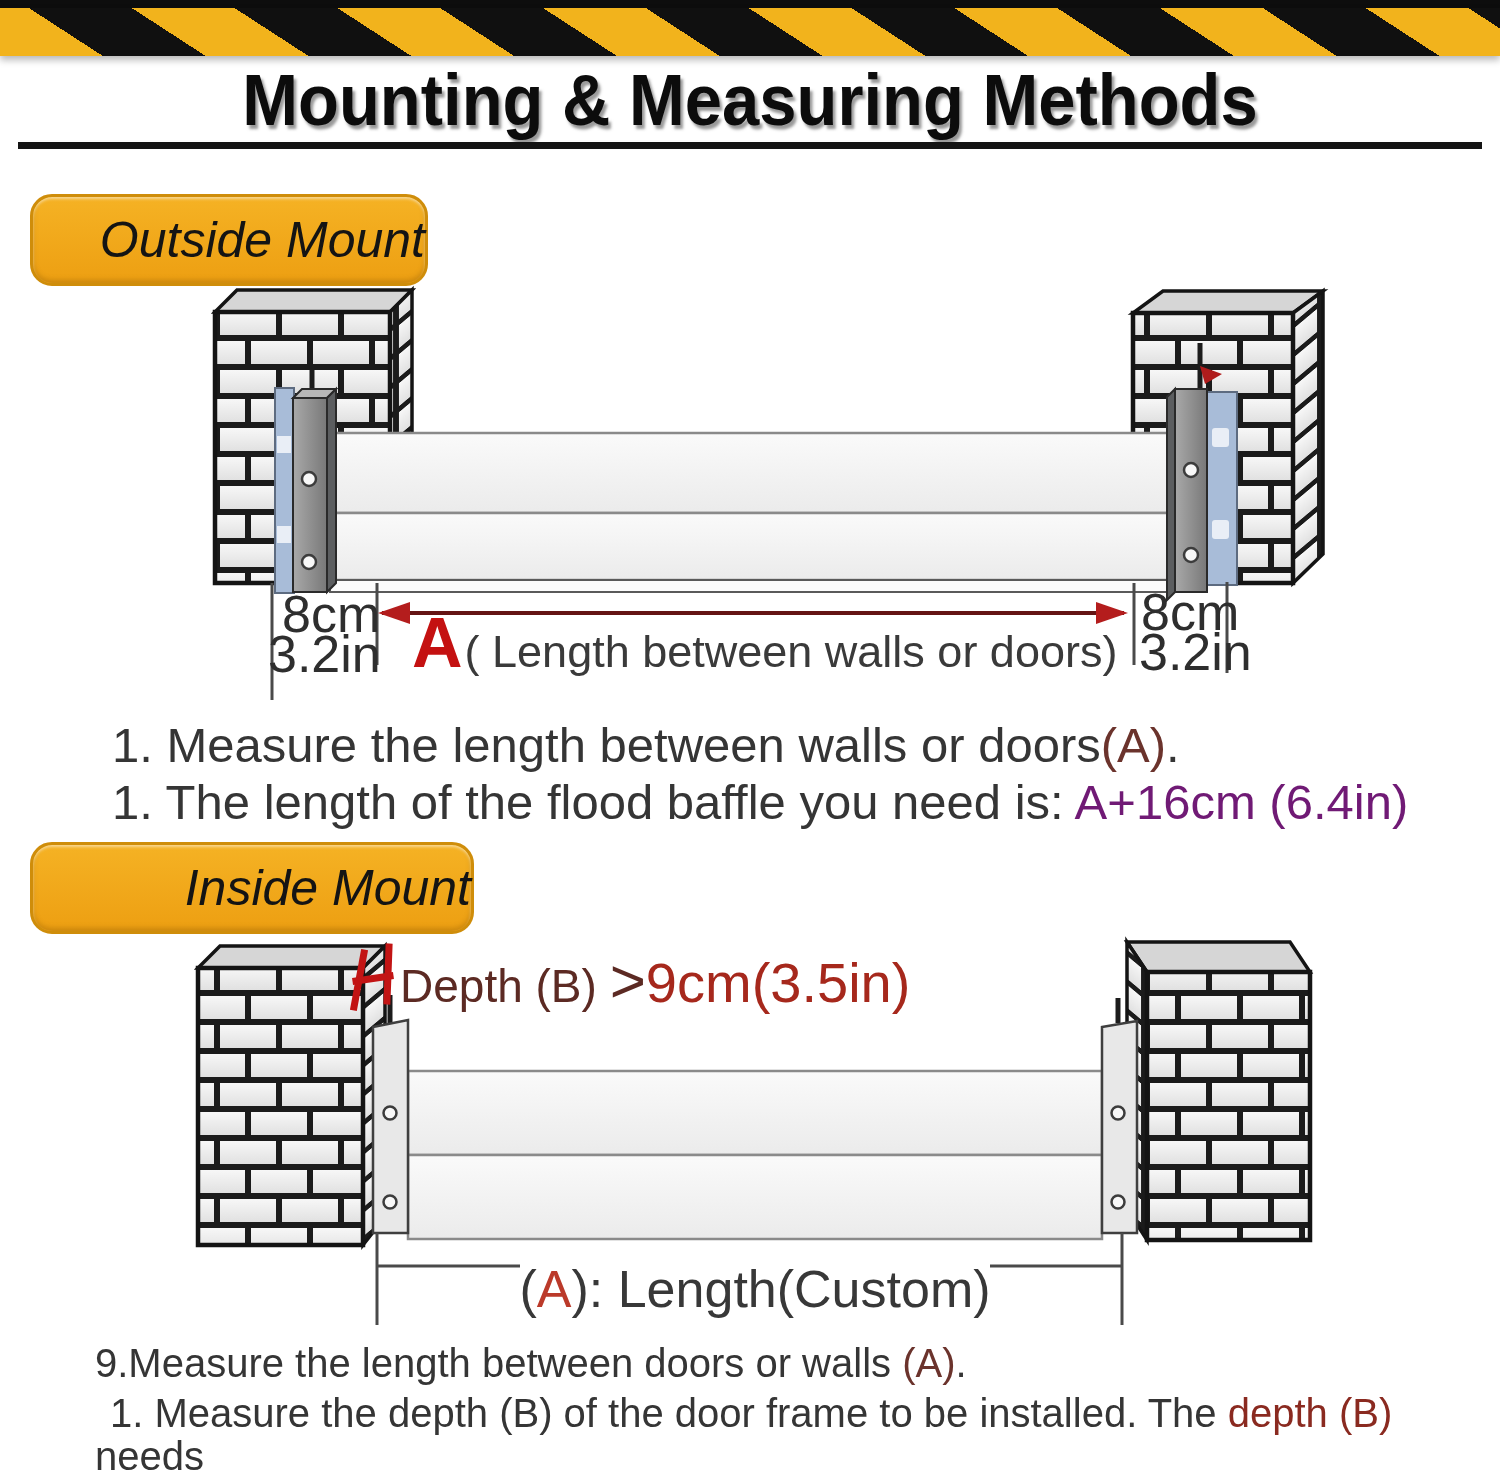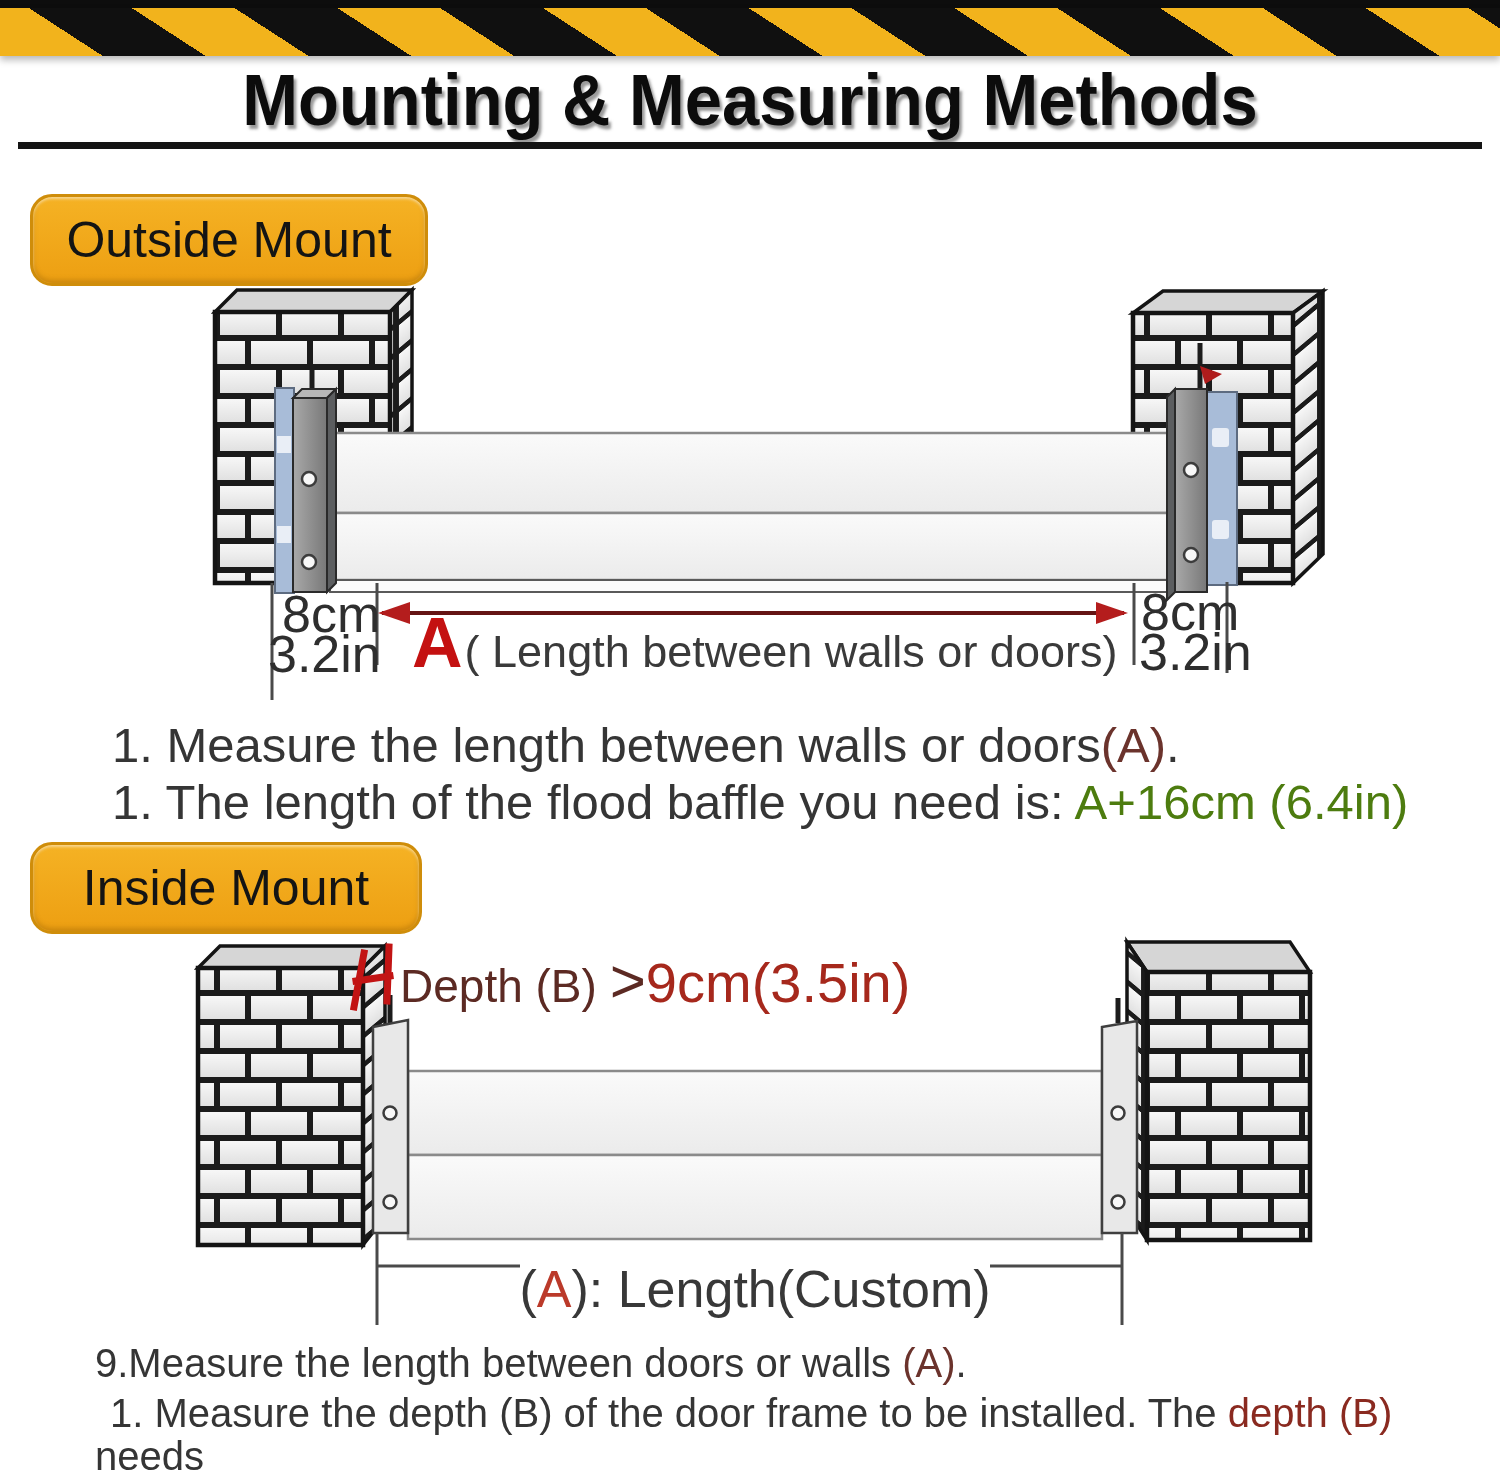--- a/index.html
+++ b/index.html
@@ -20,25 +20,26 @@
     line-height:88px; transform:scaleX(.93); transform-origin:center;
     text-shadow:3px 4px 3px rgba(70,70,70,.55); white-space:nowrap;
   }
   .title-rule { position:absolute; top:142px; left:18px; width:1464px; height:7px; background:#141414; }
 
   
   .mount-label {
     position:absolute; left:30px; box-sizing:border-box;
     background:linear-gradient(#f5b224,#ed9f12);
     border:3px solid #cf8d0a; border-radius:22px;
-    color:#141414; font-size:50px; text-align:center;
+    color:#141414; font-size:50px; text-align:right;
     box-shadow:inset 0 2px 3px rgba(255,255,255,.5), inset 0 -3px 5px rgba(140,90,0,.35);
+    font-style:italic;
   }
   #label-outside { top:194px; width:398px; height:92px; line-height:86px; }
-  #label-inside  { top:842px; width:392px; height:92px; line-height:86px; }
+  #label-inside  { top:842px; width:444px; height:92px; line-height:86px; }
 
   
   svg.diagram { position:absolute; left:0; display:block; }
   #svg-outside { top:280px; }
   #svg-inside  { top:935px; }
 
   .pillar-top   { fill:#d6d6d6; stroke:#141414; stroke-width:3.5; }
   .brick-front  { fill:url(#brickF);  stroke:#141414; stroke-width:4.5; }
   .brick-side-r { fill:url(#brickS1); stroke:#141414; stroke-width:3.5; }
   .brick-side-l { fill:url(#brickS2); stroke:#141414; stroke-width:3.5; }
@@ -67,21 +68,21 @@
   .len-txt   { font-size:52px; fill:#383838; }
   .len-a     { font-size:52px; fill:#bb3a2a; }
 
   
   .steps { position:absolute; color:#353535; }
   #steps-outside { left:112px; top:720px; font-size:49px; line-height:50px; }
   #steps-inside  { left:95px;  top:1342px; font-size:40px; line-height:43px; }
   .steps p { margin:0 0 7px 0; }
   #steps-inside .step2 { text-indent:15px; }
   .accent-soft  { color:#6b332c; }
-  .accent-red   { color:#4d7c0f; }
+  .accent-red   { color:#701a75; }
   .accent-maroon{ color:#8a2a20; }
 </style>
 </head>
 <body>
 
 <div class="page">
 
   <div class="hazard-topbar"></div>
   <div class="hazard-band"></div>
   <div class="page-title">Mounting &amp; Measuring Methods</div>

